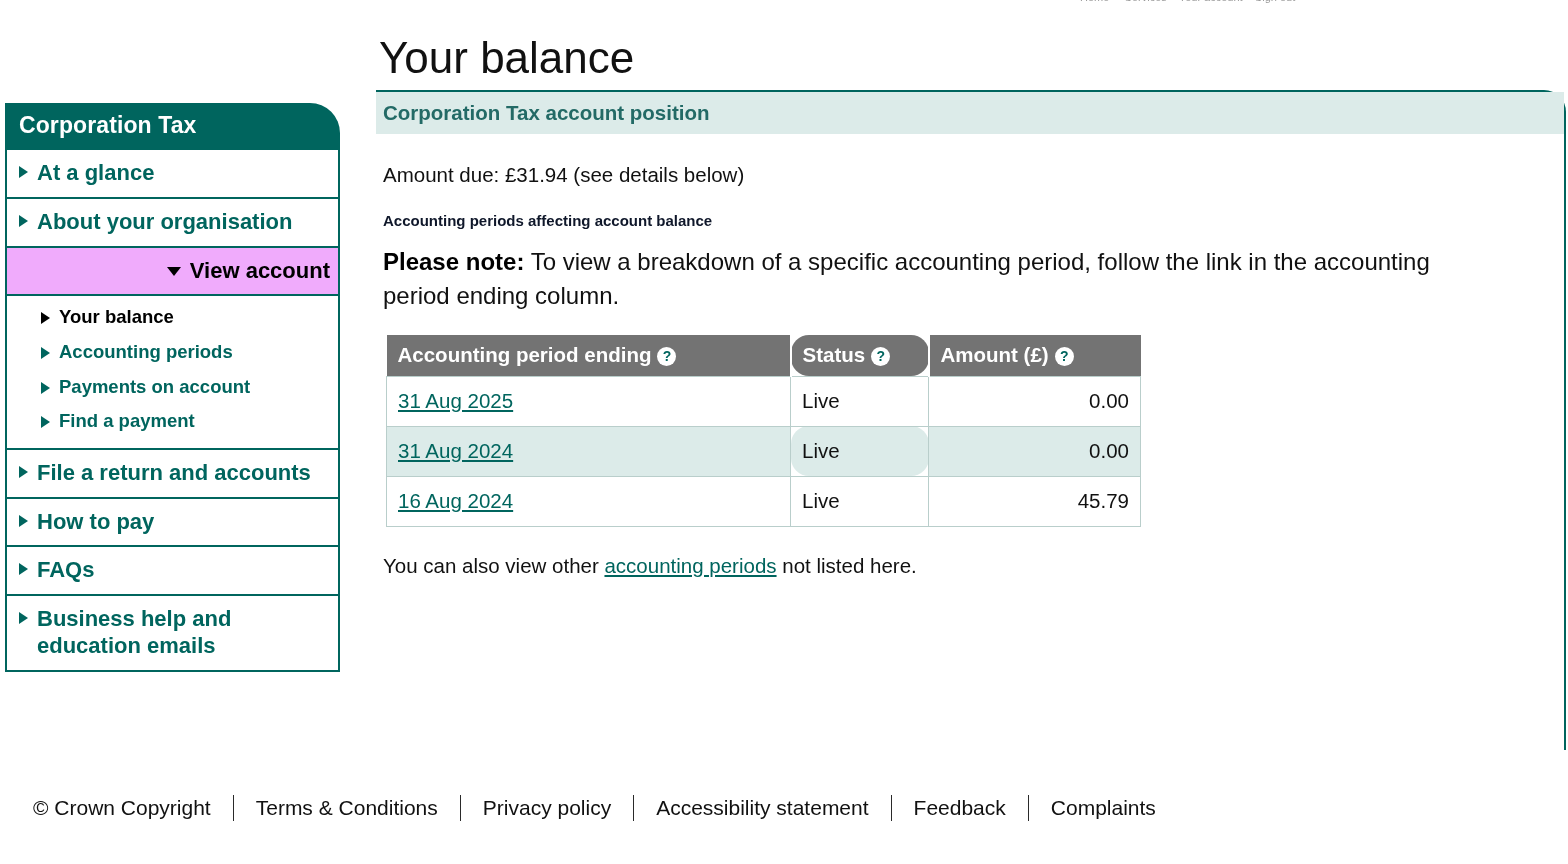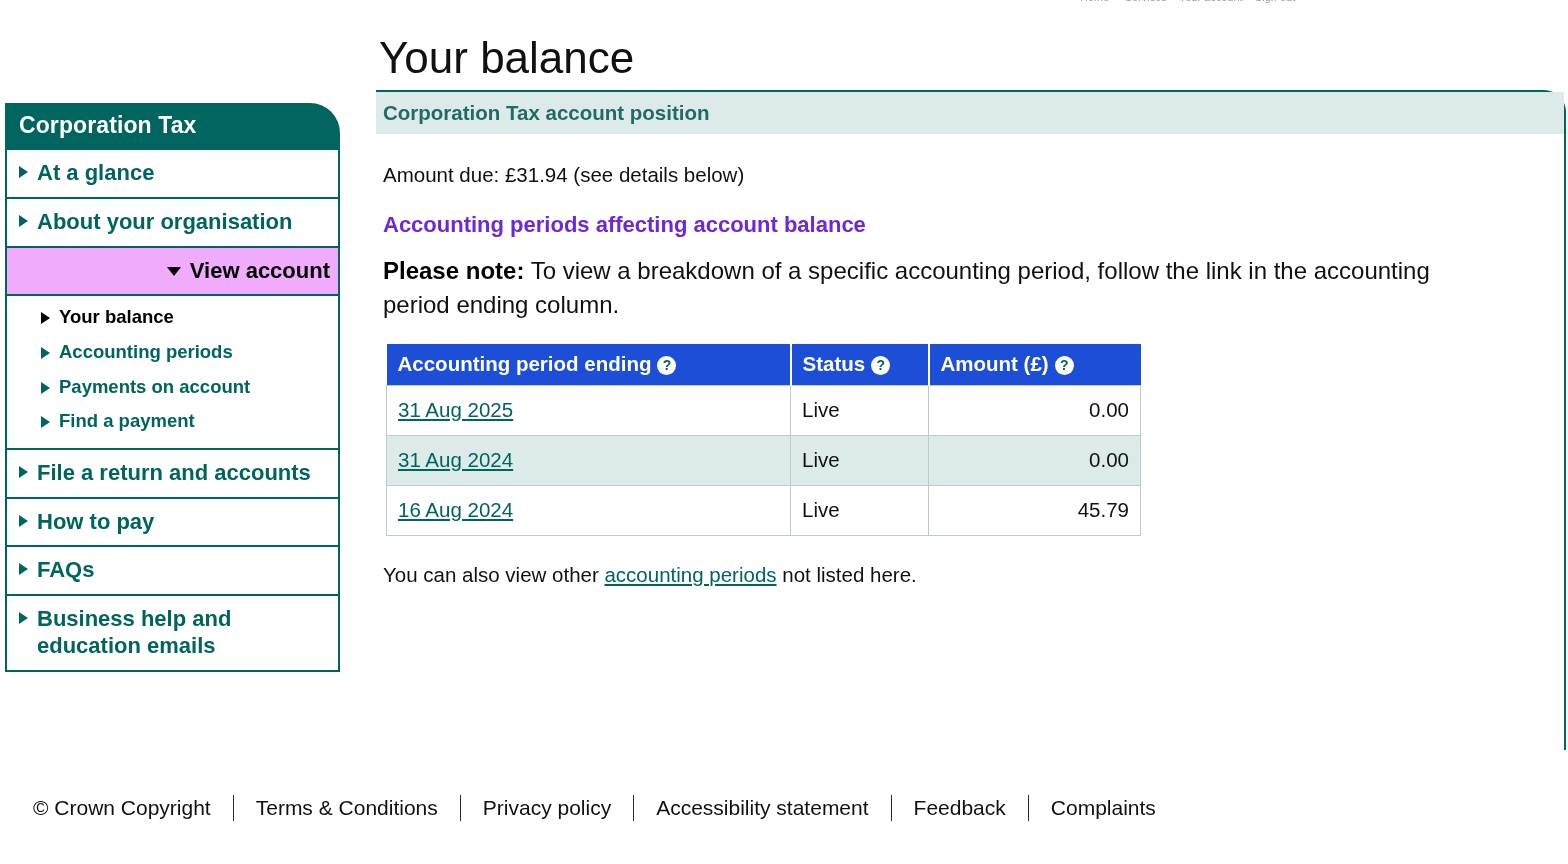--- a/index.html
+++ b/index.html
@@ -122,59 +122,59 @@
   }
   #panel-body { padding: 26px 0 0 7px; }
 
   .body-text {
     font-size: 20.5px;
     color: #111111;
     line-height: 1.45;
     margin: 0 0 22px 0;
   }
   .section-head {
-    font-size: 22px;
-    font-weight: bold;
-    color: #6d28d9;
+    font-size: 15px;
+    font-weight: bold;
+    color: #0f172a;
     margin: 0 0 16px 0;
   }
   .note-para {
     font-size: 24px;
     color: #111111;
     line-height: 1.42;
     margin: 0 0 22px 0;
     max-width: 1090px;
   }
   .note-para b { color: #000000; }
 
   
   table#balance-table {
     border-collapse: collapse;
     margin: 0 0 24px 3px;
     font-size: 20.5px;
   }
   #balance-table thead th {
-    background: #1d4ed8;
+    background: #737373;
     color: #ffffff;
     font-weight: bold;
     text-align: left;
     padding: 8px 11px 9px 11px;
     border-right: 2px solid #ffffff;
     white-space: nowrap;
   }
   #balance-table thead th:last-child { border-right: none; }
   #balance-table tbody td {
     border: 1px solid #b9cecb;
     padding: 9px 11px 10px 11px;
     color: #111111;
     height: 50px;
   }
   #balance-table tbody tr.alt td { background: #dcebe9; }
   .col-period { width: 404px; }
-  .col-status { width: 138px; }
+  .col-status { width: 138px; border-radius: 18px; }
   .col-amount { width: 212px; text-align: right; }
   #balance-table thead th.col-amount { text-align: left; }
   a.tlink {
     color: #00655E;
     text-decoration: underline;
     cursor: pointer;
   }
   .help-icon {
     display: inline-block;
     width: 19px; height: 19px;

